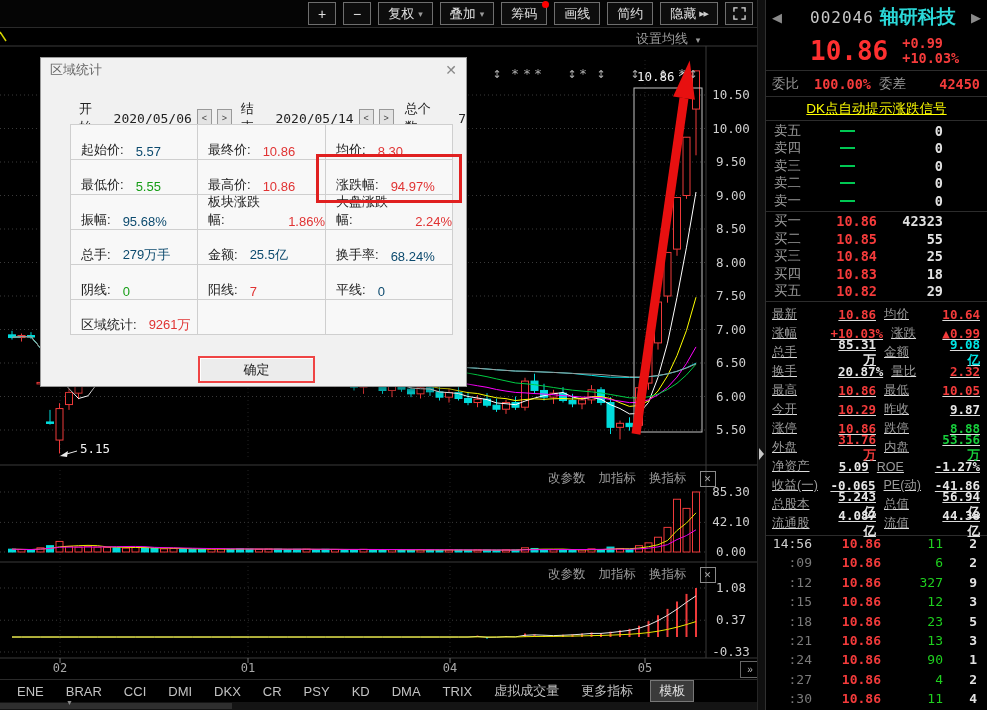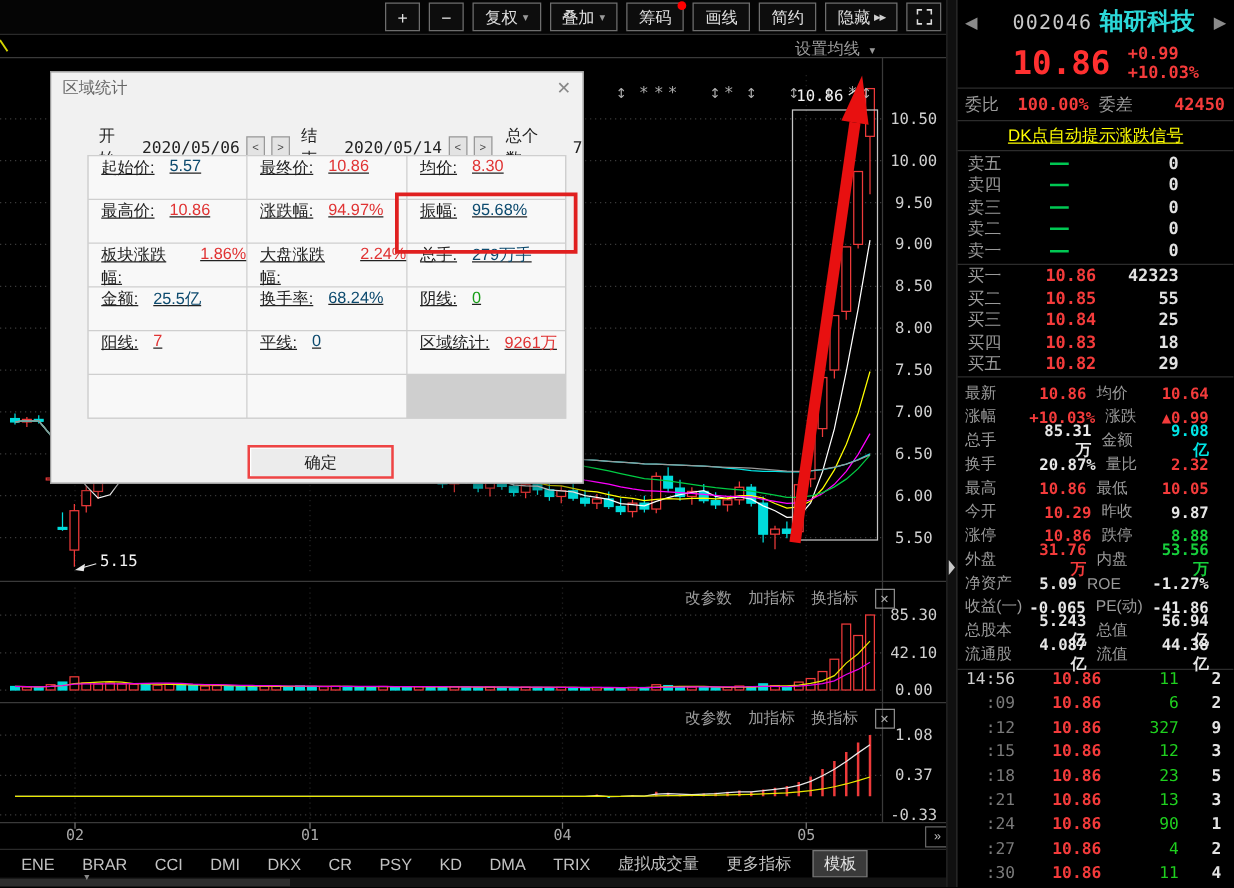--- a/index.html
+++ b/index.html
@@ -60,21 +60,21 @@
          border-top:1px solid #2c2c2c;border-bottom:1px solid #2c2c2c;}
   .rp-dk a{color:#ffff00;font-size:13.5px;text-decoration:underline;cursor:pointer;}
   .qlist{padding:1px 0;}
   .qrow{height:17.5px;display:flex;align-items:center;padding:0 44px 0 8px;font-size:13.5px;}
   .qlabel{width:44px;color:#9a9a9a;}
   .qmid{flex:1;display:flex;justify-content:center;align-items:center;}
   .qprice{flex:1;text-align:right;color:#f43b3b;font-weight:bold;}
   .qvol{width:66px;text-align:right;color:#e2e2e2;font-weight:bold;}
   .dash{display:inline-block;width:15px;height:2px;background:#00c853;}
   .hr{border-top:1px solid #2c2c2c;}
-  .stats{padding:3px 13px 2px 0;}
+  .stats{padding:3px 0 2px 0;text-decoration:underline;}
   .srow{height:19px;display:flex;align-items:center;padding:0 7px 0 6px;font-size:12.5px;}
   .srow .l{color:#9a9a9a;}
   .srow .l1{width:66px;}
   .srow .l2{width:58px;margin-left:8px;}
   .srow .v{flex:1;text-align:right;font-weight:bold;}
   .ticks{overflow:hidden;height:186px;}
   .trow{height:19.4px;display:flex;padding:0 10px 0 6px;font-size:13px;}
   .trow .tt{width:40px;text-align:right;color:#7a7a7a;}
   .trow.first .tt{color:#cfcfcf;}
   .trow .tp{flex:1;text-align:right;color:#f43b3b;font-weight:bold;}
@@ -86,21 +86,21 @@
   .dialog{position:absolute;left:40px;top:57px;width:427px;height:330px;background:#f1f1f1;
           border:1px solid #9a9a9a;box-shadow:3px 3px 8px rgba(0,0,0,.55);z-index:10;
           color:#222;font-size:13px;box-sizing:border-box;}
   .dlg-title{height:24px;display:flex;align-items:center;padding:0 9px;color:#666;}
   .dlg-close{margin-left:auto;color:#888;font-size:14px;cursor:pointer;}
   .dlg-dates{position:absolute;left:38px;top:42px;display:flex;align-items:center;gap:5px;}
   .spin{width:13px;height:17px;border:1px solid #999;background:#e3e3e3;color:#444;font-size:9px;
         display:flex;align-items:center;justify-content:center;}
   .dgrid{position:absolute;left:29px;top:66px;display:grid;grid-template-columns:126px 127px 126px;
          grid-auto-rows:34px;background:#cfcfcf;gap:1px;border:1px solid #cfcfcf;}
-  .dcell{background:#f8f8f8;display:flex;align-items:flex-start;padding-left:10px;text-decoration:underline;}
+  .dcell{background:#f8f8f8;display:flex;align-items:flex-end;padding-left:10px;}
   .dcell .dv{margin-left:12px;}
   .dv-k{color:#0c4a6e}.dv-r{color:#e03333}.dv-g{color:#179e17}
   .hibox{position:absolute;left:275px;top:96px;width:140px;height:43px;border:3px solid #e02020;
          z-index:11;pointer-events:none;}
   .okbtn{position:absolute;left:157px;top:298px;width:113px;height:23px;background:#ececec;
          border:2px solid #ef4444;box-shadow:inset 1px 1px 0 #fff;color:#222;font-size:13px;
          display:flex;align-items:center;justify-content:center;cursor:pointer;}
 </style>
 </head>
 <body>
@@ -774,20 +774,24 @@
         </div>
         <div class="dcell">
           <span class="dl">最终价:</span>
           <span class="dv dv-r">10.86</span>
         </div>
         <div class="dcell">
           <span class="dl">均价:</span>
           <span class="dv dv-r">8.30</span>
         </div>
         <div class="dcell">
+          <span class="dl">最低价:</span>
+          <span class="dv dv-g">5.55</span>
+        </div>
+        <div class="dcell">
           <span class="dl">最高价:</span>
           <span class="dv dv-r">10.86</span>
         </div>
         <div class="dcell">
           <span class="dl">涨跌幅:</span>
           <span class="dv dv-r">94.97%</span>
         </div>
         <div class="dcell">
           <span class="dl">振幅:</span>
           <span class="dv dv-k">95.68%</span>

